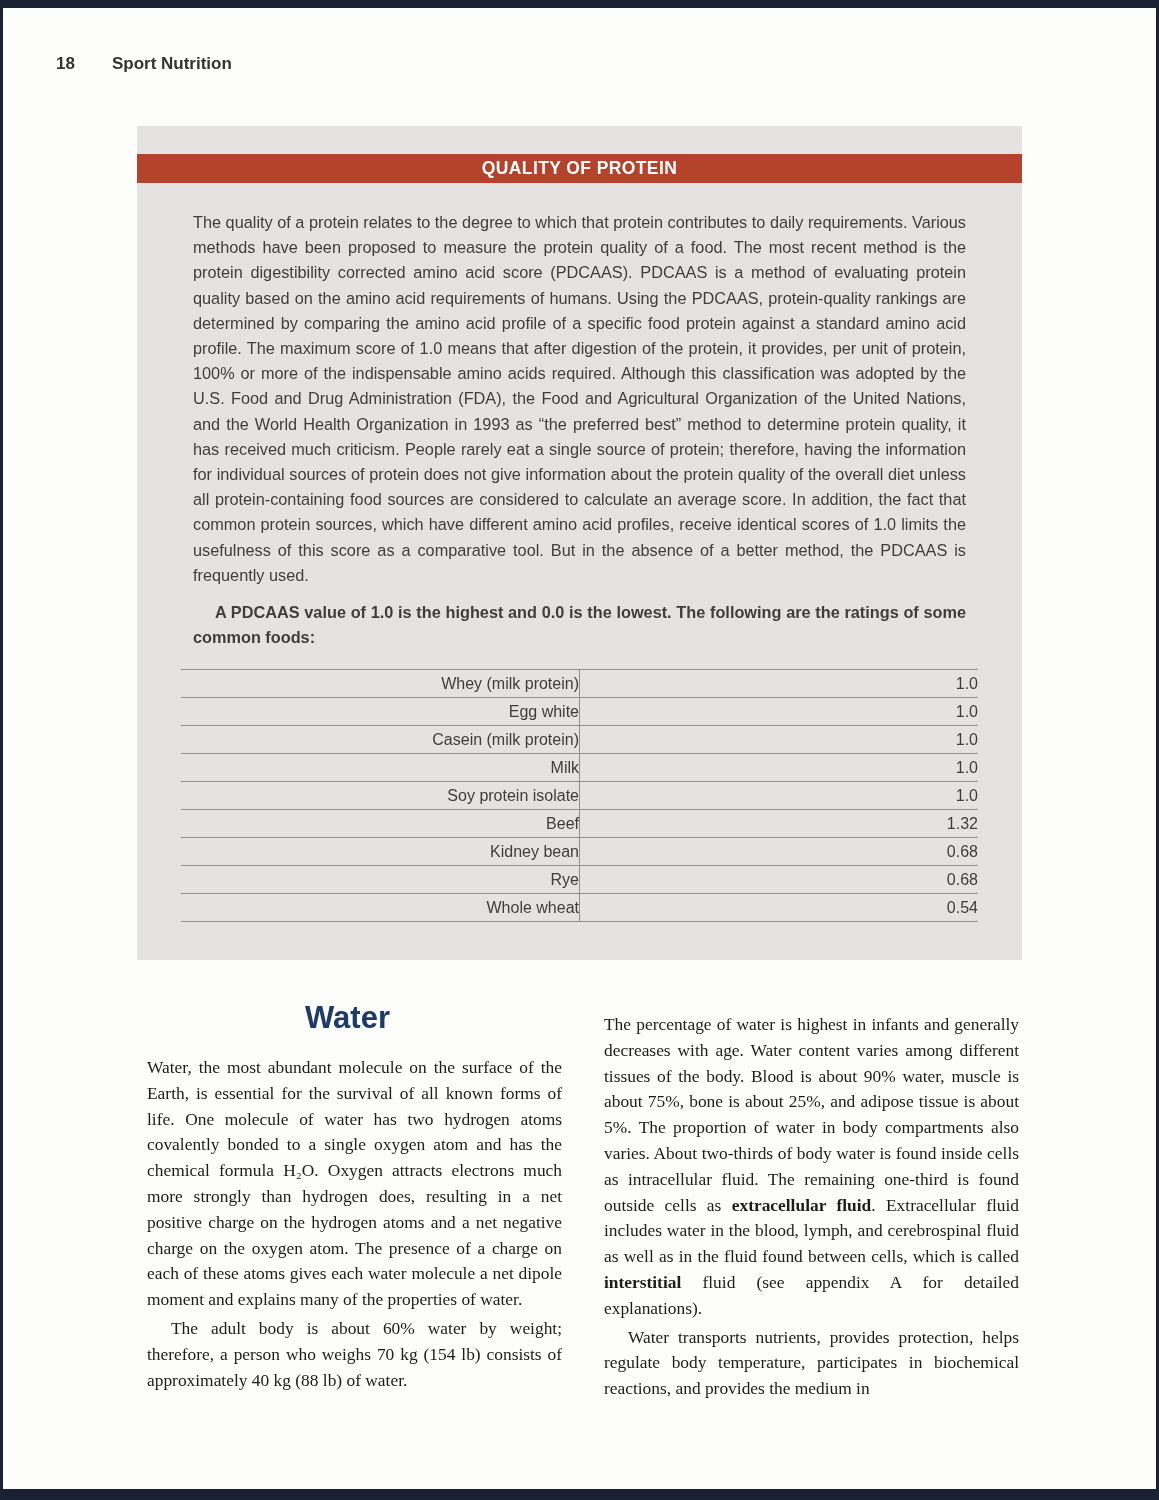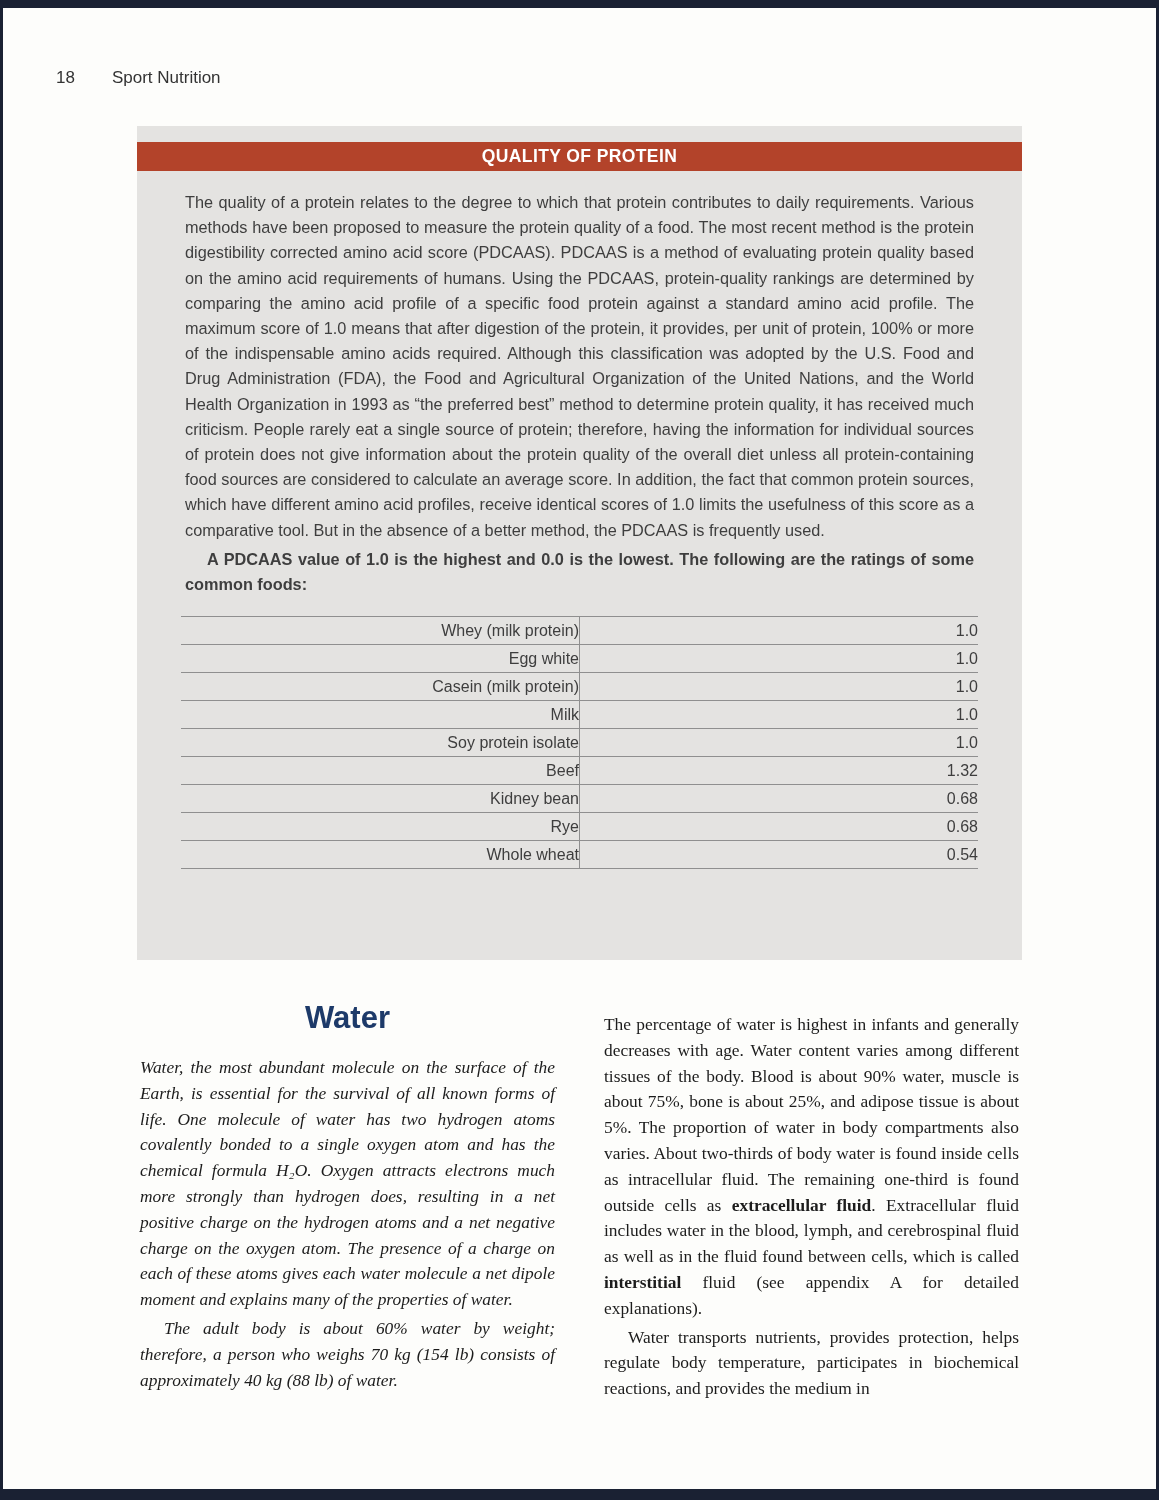--- a/index.html
+++ b/index.html
@@ -15,55 +15,56 @@
 
   
   .frame { position: absolute; background: #1a2133; }
   .frame.top    { top: 0; left: 0; right: 0; height: 8px; }
   .frame.bottom { bottom: 0; left: 0; right: 0; height: 11px; }
   .frame.left   { top: 0; bottom: 0; left: 0; width: 3px; }
   .frame.right  { top: 0; bottom: 0; right: 0; width: 3px; }
 
   .running-head {
     position: absolute;
-    top: 68px; left: 56px;
+    top: 54px; left: 56px;
     display: flex; gap: 37px;
     font-family: "Liberation Sans", sans-serif;
     font-size: 17px;
     color: #333333;
+    font-weight: bold;
   }
 
   
   .protein-box {
     position: absolute;
     left: 137px; top: 126px;
     width: 885px; height: 834px;
     background: #e4e3e1;
     box-sizing: border-box;
-    padding-top: 16px;
+    padding-top: 28px;
   }
   .box-title-bar {
     height: 29px;
     background: #b3432a;
     display: flex; align-items: center; justify-content: center;
     color: #ffffff;
     font-family: "Liberation Sans", sans-serif;
     font-weight: bold;
     font-size: 17.5px;
     letter-spacing: 0.4px;
   }
   .box-body {
     padding: 15px 44px 0 44px;
     font-family: "Liberation Sans", sans-serif;
     color: #3e3e3e;
     font-size: 16.3px;
     line-height: 25.2px;
     text-align: justify;
   }
-  .box-p { margin: 4px; }
+  .box-p { margin: 12px; }
   .box-p.indent { text-indent: 22px; font-weight: bold; }
 
   .pdcaas-table {
     width: 100%;
     border-collapse: collapse;
     margin-top: 19px;
     font-size: 16px;
     color: #3e3e3e;
     border-top: 1px solid #8f8f8f;
     text-align: right;
@@ -91,21 +92,21 @@
   }
   .col {
     position: absolute;
     width: 421px;
     font-family: "Liberation Serif", serif;
     font-size: 17.4px;
     line-height: 25.8px;
     text-align: justify;
     color: #1c1c1c;
   }
-  .col-left  { left: 137px; top: 1052px; font-style: italic; }
+  .col-left  { left: 144px; top: 1052px; }
   .col-right { left: 601px; top: 1009px; }
   .serif-p { margin: 3px; }
   .serif-p.indent { text-indent: 24px; }
   .serif-p b { font-weight: bold; }
 </style>
 </head>
 <body>
 
 <div class="page">
   <div class="frame top"></div>

